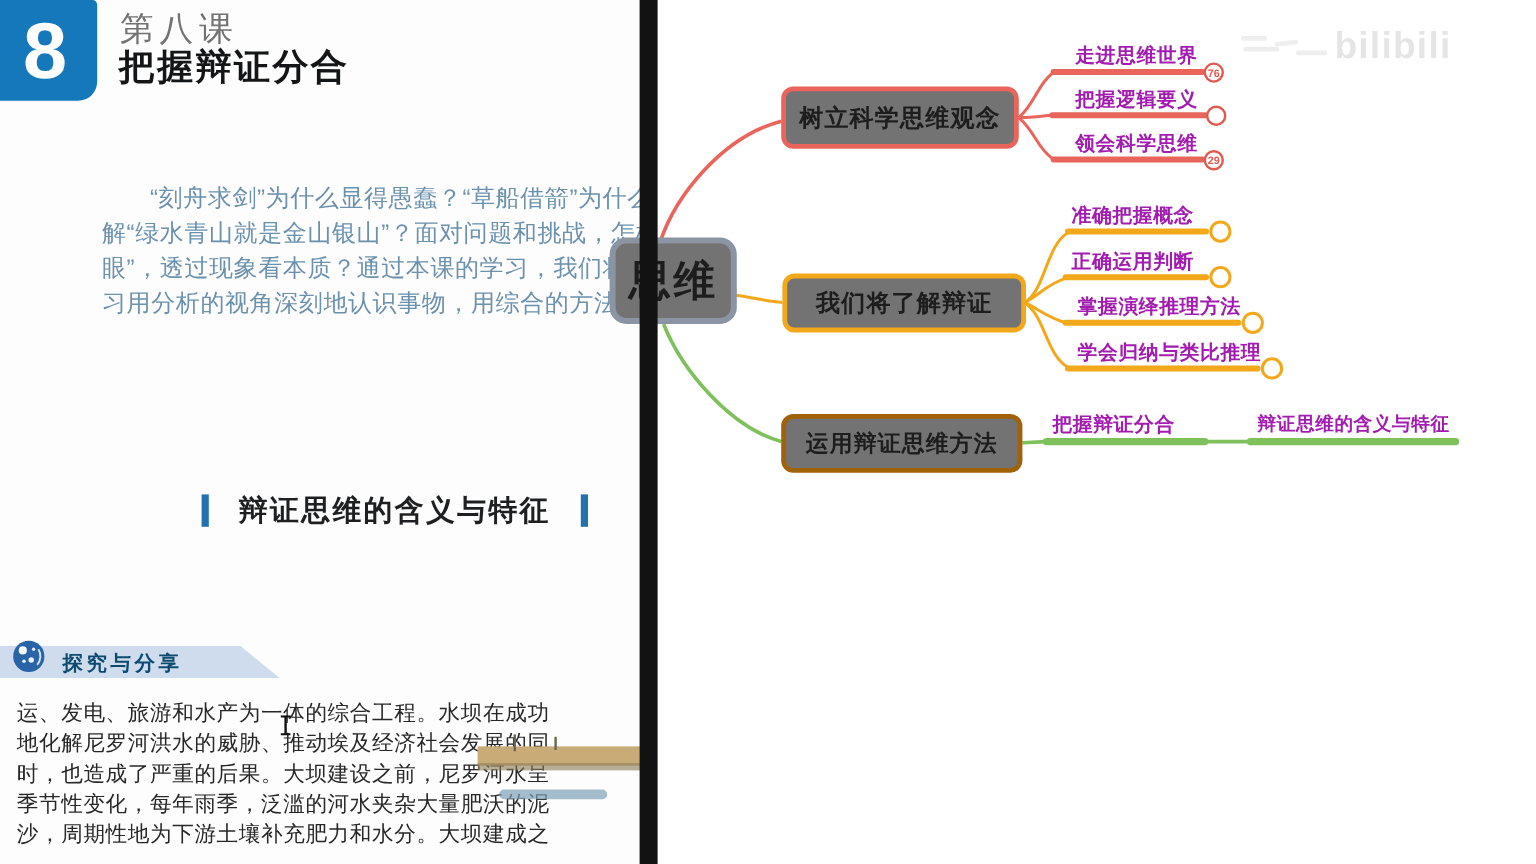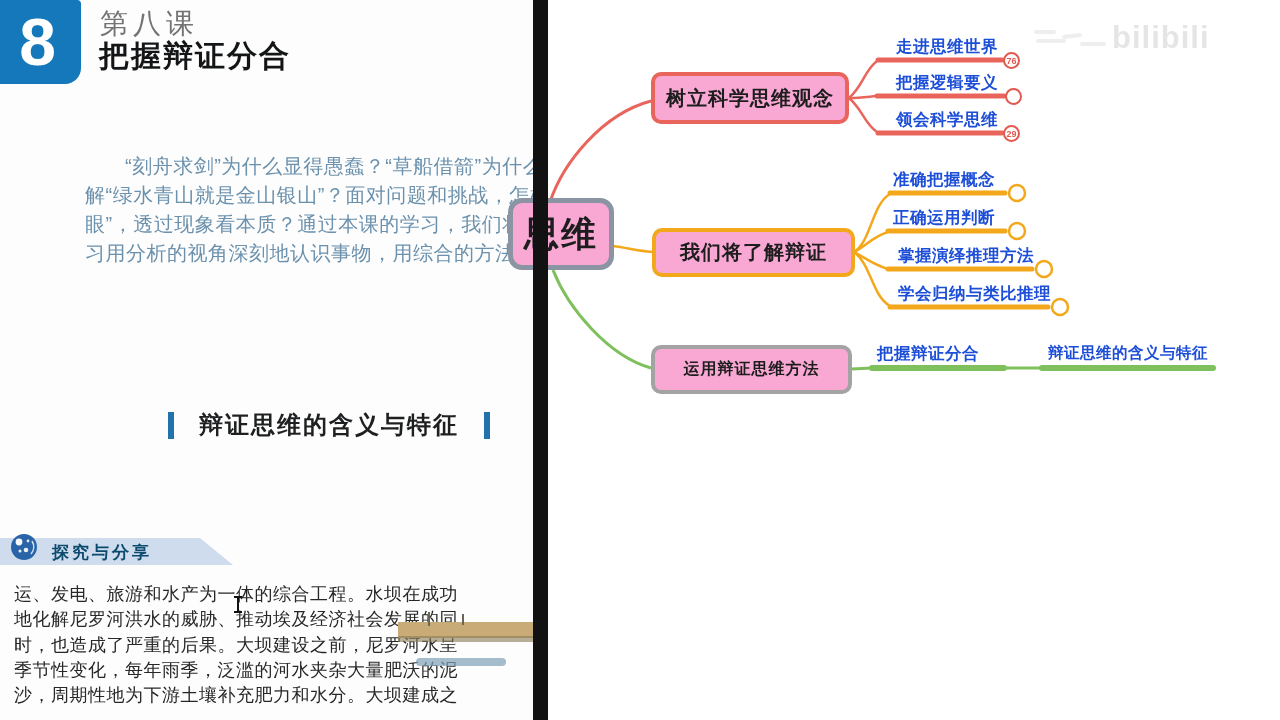--- a/index.html
+++ b/index.html
@@ -48,31 +48,31 @@
   .dam-image .pylon{position:absolute;width:2px;height:14px;background:#6c6454;top:24px;}
 
   .text-cursor{position:absolute;left:232px;top:596px;width:12px;height:17px;}
 
   
   .divider{position:absolute;left:533px;top:0;width:15px;height:720px;background:#121212;z-index:20;}
 
   
   .mindmap{position:absolute;left:0;top:0;width:1280px;height:720px;}
   .edges{position:absolute;left:0;top:0;pointer-events:none;}
-  .node{position:absolute;background:#f9a8d4;display:flex;align-items:center;justify-content:center;
+  .node{position:absolute;background:#737373;display:flex;align-items:center;justify-content:center;
         font-weight:bold;color:#1d1d1d;box-sizing:border-box;z-index:6;}
   .node.center{left:508px;top:198px;width:106px;height:72px;border:5px solid #8a94a2;border-radius:14px;
                font-size:35px;letter-spacing:2px;}
   .node.b-red{left:651px;top:72px;width:198px;height:52px;border:4px solid #e9655c;border-radius:10px;
               font-size:20px;letter-spacing:1px;}
   .node.b-yellow{left:652px;top:228px;width:203px;height:49px;border:4px solid #f3a81b;border-radius:10px;
               font-size:20px;letter-spacing:1px;}
-  .node.b-green{left:651px;top:345px;width:201px;height:49px;border:4px solid #a3a3a3;border-radius:10px;
-              font-size:16px;letter-spacing:1px;}
-  .leaf{position:absolute;font-size:16.5px;font-weight:bold;color:#1d4ed8;letter-spacing:0.5px;z-index:6;}
+  .node.b-green{left:651px;top:345px;width:201px;height:49px;border:4px solid #a16207;border-radius:10px;
+              font-size:19px;letter-spacing:1px;}
+  .leaf{position:absolute;font-size:16.5px;font-weight:bold;color:#a21caf;letter-spacing:0.5px;z-index:6;}
   .badge{position:absolute;width:17px;height:17px;border-radius:50%;background:#fff;border:2px solid #e05a50;
          color:#e05a50;font-size:9px;font-weight:bold;display:flex;align-items:center;justify-content:center;
          box-sizing:border-box;z-index:7;}
 
   
   .watermark{position:absolute;z-index:30;pointer-events:none;}
   .wm-logo{position:absolute;left:1112px;top:20px;font-size:31px;font-weight:bold;color:#bdbdbd;opacity:0.38;
            letter-spacing:1px;filter:blur(0.4px);}
   .wm-scribble{position:absolute;background:#cfcfcf;opacity:0.35;border-radius:2px;filter:blur(0.6px);}
 </style>

